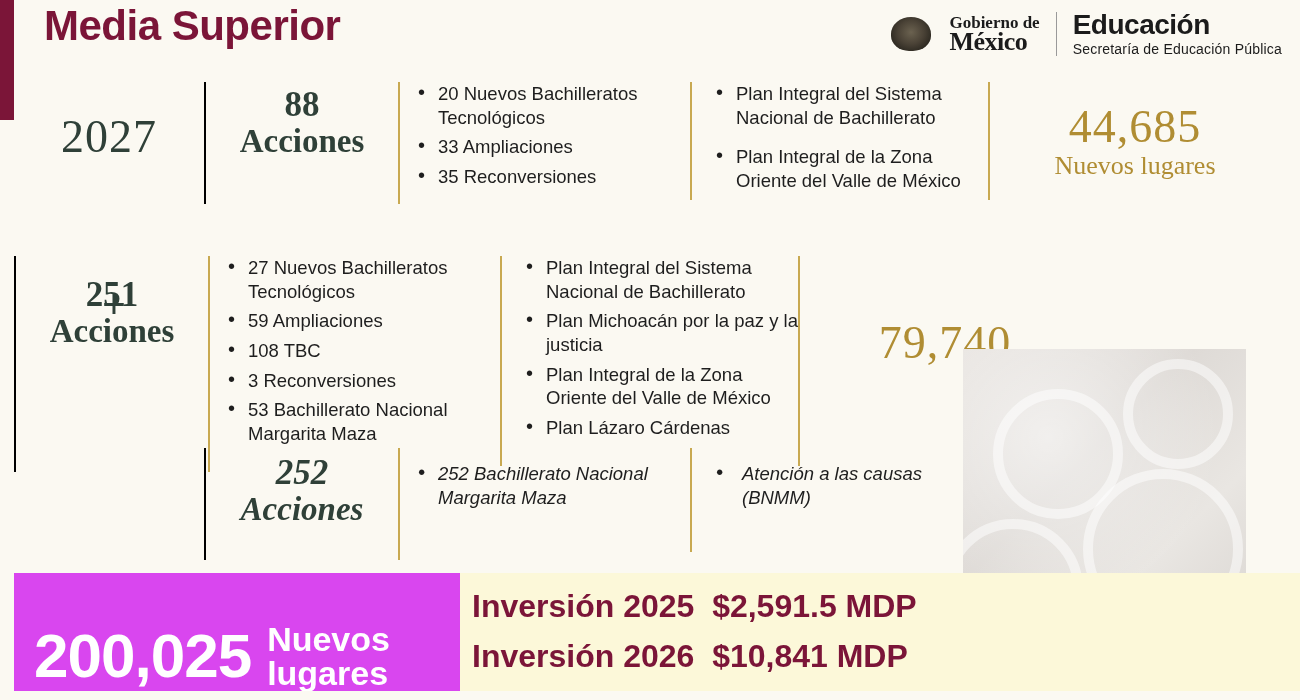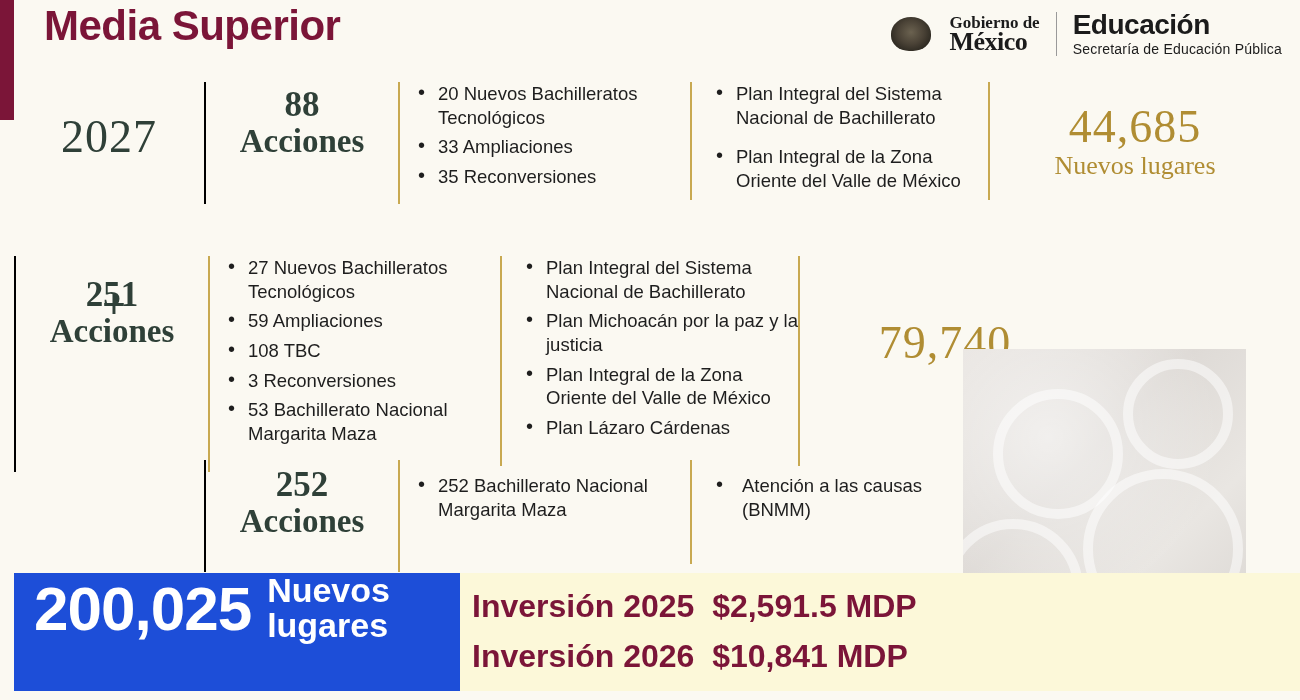--- a/index.html
+++ b/index.html
@@ -251,23 +251,23 @@
     bottom: 0;
     width: 1300px;
     height: 127px;
   }
   .bottom-left {
     position: absolute;
     left: 14px;
     top: 0;
     width: 446px;
     height: 118px;
-    background: #1d4ed8;
+    background: #d946ef;
     display: flex;
-    align-items: flex-start;
+    align-items: flex-end;
     padding-left: 20px;
     box-sizing: border-box;
   }
   .big-num {
     color: #ffffff;
     font-size: 62px;
     font-weight: bold;
     letter-spacing: -1px;
     font-family: "Liberation Sans", sans-serif;
   }
@@ -388,21 +388,21 @@
           <li>Plan Integral de la Zona Oriente del Valle de México</li>
           <li>Plan Lázaro Cárdenas</li>
         </ul>
       </div>
       <div class="col-places">
         <div class="places-num" style="margin-top:62px;">79,740</div>
         <div class="places-word"></div>
       </div>
     </div>
 
-    <div class="row" style="left:0px; top:392px; width:1270px;">
+    <div class="row" style="left:0px; top:380px; width:1270px;font-style:italic;">
       <div class="col-year">
         <div class="year"></div>
       </div>
       <div class="col-actions" style="height:100px; padding-top:6px;">
         <div class="actions-num">252</div>
         <div class="actions-word">Acciones</div>
       </div>
       <div class="col-list" style="padding-top:14px;">
         <ul class="bul">
           <li>252 Bachillerato Nacional Margarita Maza</li>

